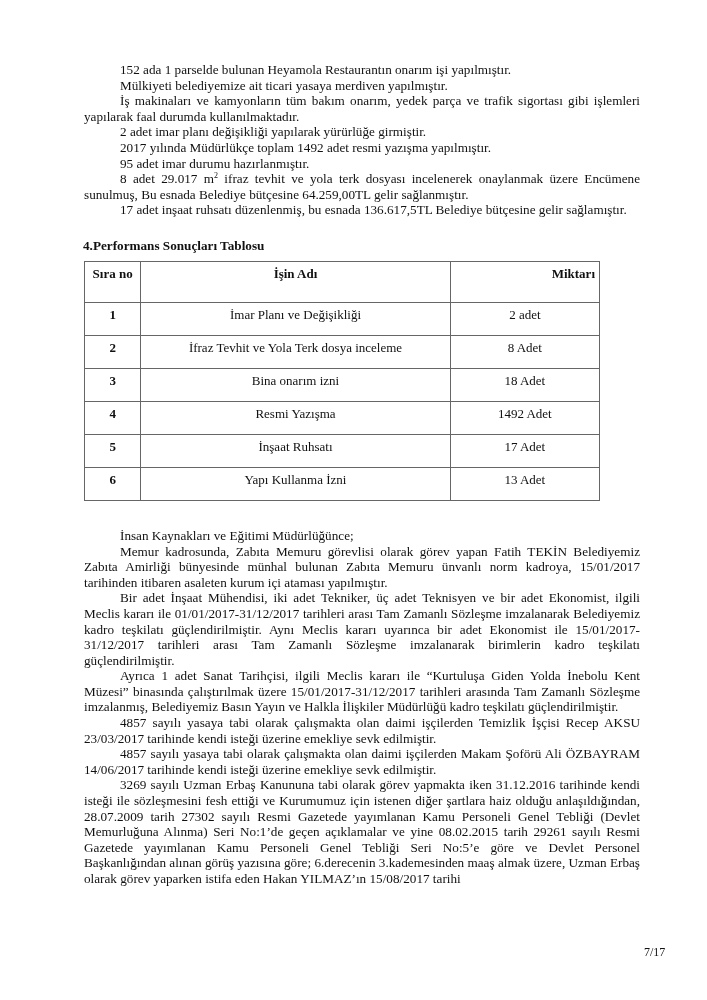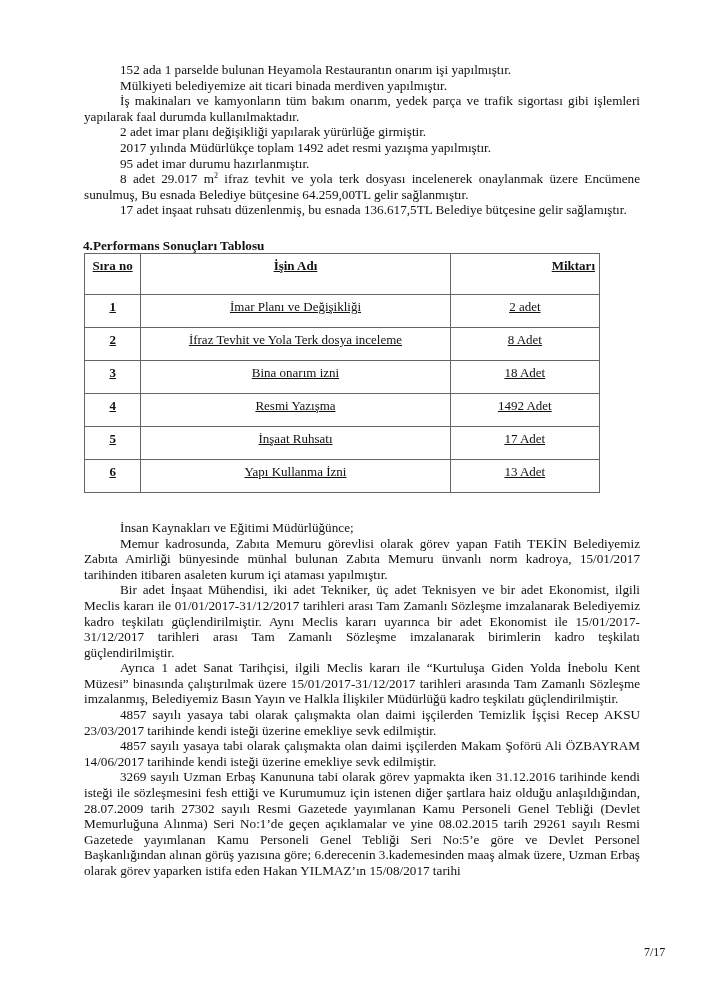--- a/index.html
+++ b/index.html
@@ -2,36 +2,36 @@
 <html><head>
 <meta charset="utf-8">
 <style>
   html, body { margin: 0; padding: 0; background: #ffffff; }
   body { width: 707px; height: 1000px; position: relative; overflow: hidden;
          font-family: "Liberation Serif", serif; color: #111; font-size: 13.2px; }
   .page { position: absolute; left: 84px; top: 62px; width: 556px; }
   p { margin: 0; line-height: 15.6px; text-align: justify; }
   .ind { text-indent: 36px; }
   .section-title { font-weight: bold; margin-top: 20px; margin-left: -1px; line-height: 15px; }
-  table { border-collapse: collapse; width: 516px; margin-top: 0; margin-left: 0; text-decoration: underline; }
+  table { border-collapse: collapse; width: 516px; margin-top: 8px; margin-left: 0; }
   td, th { border: 1px solid #666; text-align: center; vertical-align: top; padding: 4px 4px 0 4px; font-size: 13px; font-weight: normal; }
   th { font-weight: bold; height: 36px; }
   td { height: 28px; }
   td.no { font-weight: bold; }
   .col1 { width: 48px; } .col2 { width: 307px; } .col3 { width: 143px; text-align: right; }
   .hr-title { font-weight: normal; margin-top: 27px; text-indent: 36px; line-height: 15.6px; }
   .pagenum { position: absolute; left: 644px; top: 945px; font-size: 12px; }
   sup { font-size: 8px; line-height: 0; }
 </style>
 </head>
 <body>
 
 <div class="page">
   <p class="ind">152 ada 1 parselde bulunan Heyamola Restaurantın onarım işi yapılmıştır.</p>
-  <p class="ind">Mülkiyeti belediyemize ait ticari binada merdiven yapılmıştır.</p>
+  <p class="ind">Mülkiyeti belediyemize ait ticari yasaya merdiven yapılmıştır.</p>
   <p class="ind">İş makinaları ve kamyonların tüm bakım onarım, yedek parça ve trafik sigortası gibi işlemleri yapılarak faal durumda kullanılmaktadır.</p>
   <p class="ind">2 adet imar planı değişikliği yapılarak yürürlüğe girmiştir.</p>
   <p class="ind">2017 yılında Müdürlükçe toplam 1492 adet resmi yazışma yapılmıştır.</p>
   <p class="ind">95 adet imar durumu hazırlanmıştır.</p>
   <p class="ind"><span>8 adet 29.017 m</span><sup>2</sup><span> ifraz tevhit ve yola terk dosyası incelenerek onaylanmak üzere Encümene sunulmuş, Bu esnada Belediye bütçesine 64.259,00TL gelir sağlanmıştır.</span></p>
   <p class="ind">17 adet inşaat ruhsatı düzenlenmiş, bu esnada 136.617,5TL Belediye bütçesine gelir sağlamıştır.</p>
 
   <p class="section-title">4.Performans Sonuçları Tablosu</p>
   <table>
     <tbody>

